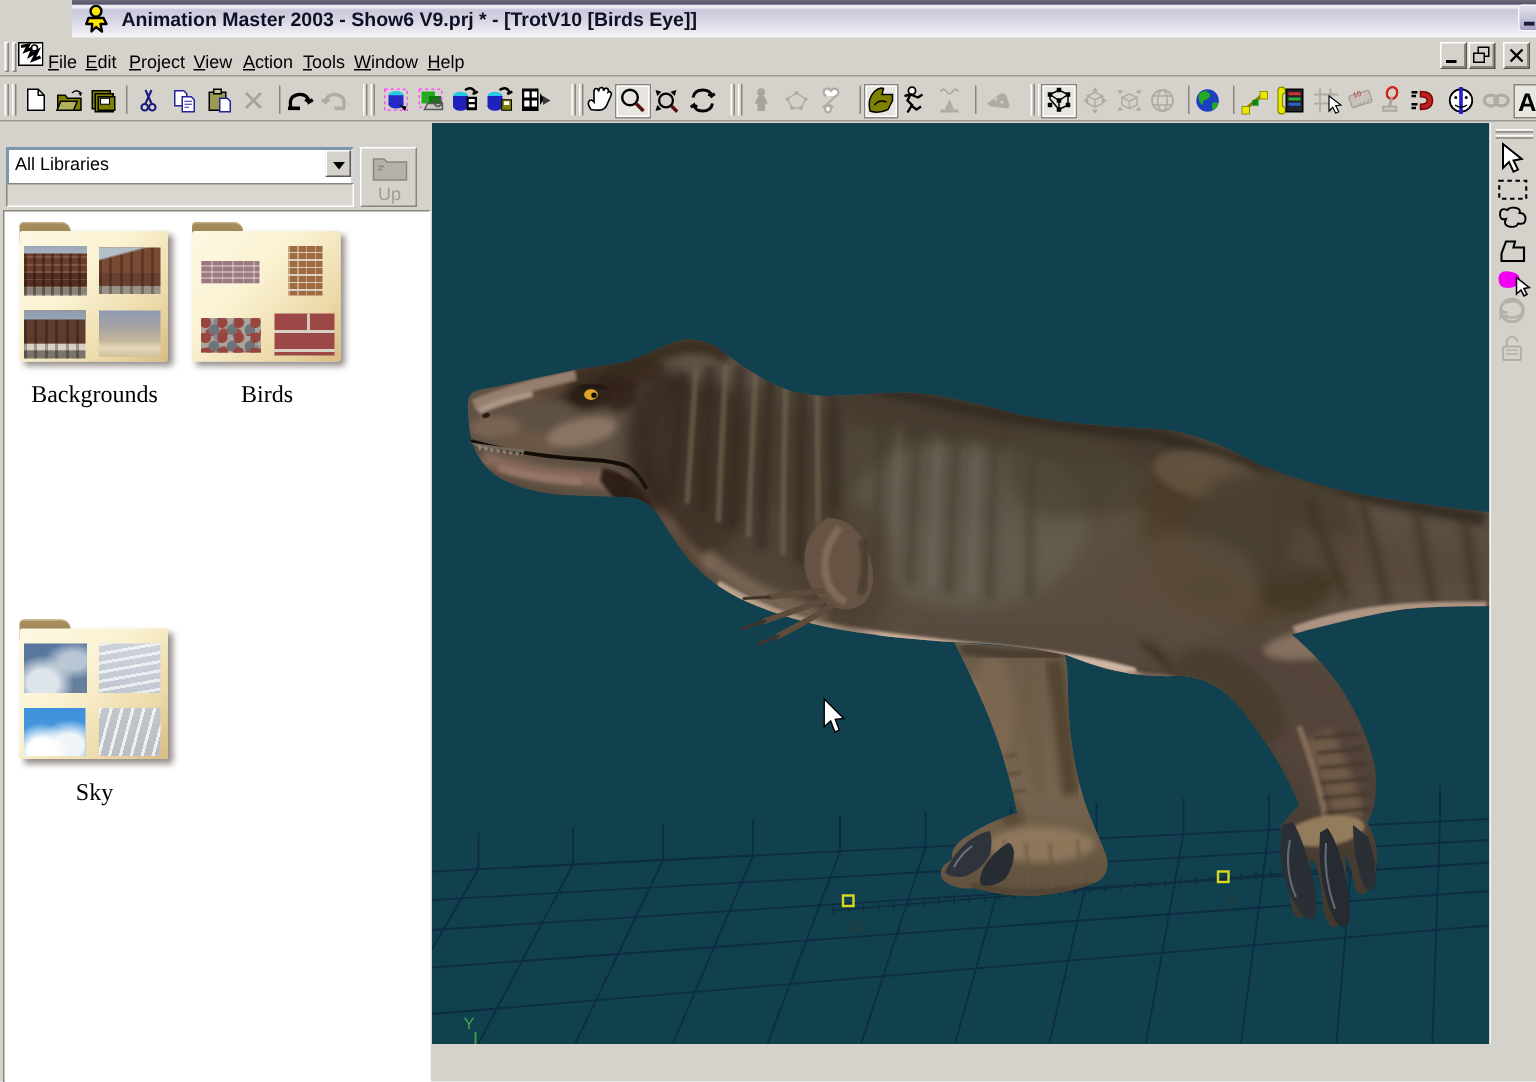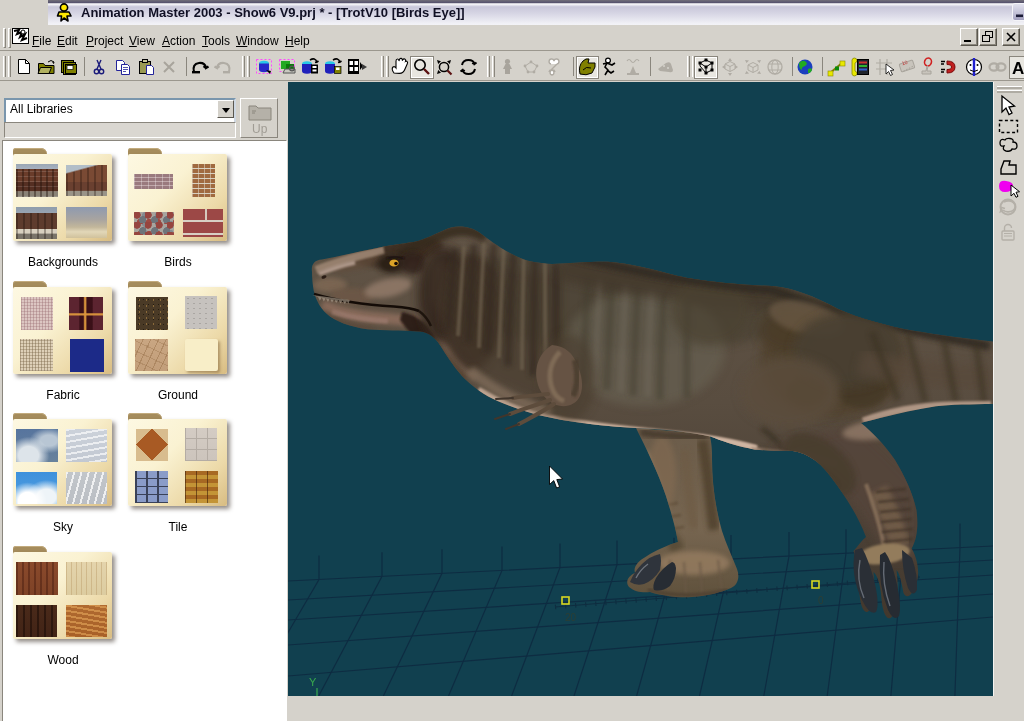--- a/index.html
+++ b/index.html
@@ -41,21 +41,21 @@
 #comboarrow:after { content:""; position:absolute; left:4px; top:7px; border:4px solid transparent; border-top:5px solid #000; }
 #libstrip2 { position:absolute; left:4px; top:40px; width:232px; height:16px; background:#dad7d1; border:1px solid; border-color:#8a867d #fff #fff #8a867d; }
 #upbtn { position:absolute; left:240px; top:16px; width:38px; height:40px; background:#d5d2cb; border-top:1px solid #fff; border-left:1px solid #fff; border-right:1px solid #8a867d; border-bottom:1px solid #8a867d; }
 #upbtn .uptxt { position:absolute; left:11px; top:23px; font-size:12px; color:#a09c94; }
 #liblist { position:absolute; left:2px; top:58px; width:285px; height:636px; background:#fff; border:1px solid; border-color:#8a867d #fff #fff #8a867d; }
 
 .folder { position:absolute; width:100px; height:93px; }
 .ftab { position:absolute; left:0px; top:0px; width:34px; height:14px; background:#a58c5c; border-radius:3px 6px 0 0; box-shadow:inset 0 1px 0 #c2ab7e; }
 .fbody { position:absolute; left:0px; top:6px; width:99px; height:87px; background:linear-gradient(135deg, #fdf8e2 0%, #faf2d2 40%, #ecd9a8 75%, #d8bc82 100%); border-radius:2px; box-shadow:3px 3px 4px rgba(60,50,40,0.55); }
 .thumb { position:absolute; }
-.flabel { position:absolute; width:100px; text-align:center; font-size:12px; color:#000; }
+.flabel { position:absolute; width:100px; text-align:center; font-size:16px; color:#000;font-family:Liberation Serif, serif; }
 
 #statusbar { position:absolute; left:0; top:696px; width:1024px; height:25px; background:#ece9d8; border-top:1px solid #fff; box-shadow:0 -1px 0 #9b978e; }
 #statusbar .done { position:absolute; left:20px; top:6px; font-size:12px; color:#000; }
 #statusbar .int { position:absolute; left:980px; top:6px; font-size:12px; color:#000; }
 .sbsep { position:absolute; top:3px; width:1px; height:18px; background:#c9c5b2; box-shadow:1px 0 0 #fff; }
 </style>
 </head>
 <body>
 <div id="root">
 
@@ -530,68 +530,32 @@
         <div class="folder" style="left:125px;top:7px">
           <div class="ftab"></div>
             <div class="fbody"></div>
           <div class="thumb" style="left:6px;top:26px;width:39px;height:15px;background-image:repeating-linear-gradient(90deg,rgba(255,255,255,.3) 0 1px,rgba(0,0,0,0) 1px 7px),repeating-linear-gradient(180deg,#9a7a7e 0 3px,#c0a8aa 3px 4px)"></div>
           <div class="thumb" style="left:64px;top:16px;width:23px;height:33px;background-image:repeating-linear-gradient(90deg,rgba(224,216,200,.55) 0 1px,rgba(0,0,0,0) 1px 6px),repeating-linear-gradient(180deg,#a06a40 0 4px,#d8d0c0 4px 5px)"></div>
           <div class="thumb" style="left:6px;top:64px;width:40px;height:23px;background-color:#a8a49e;background-image:radial-gradient(circle at 3px 3px,#96453f 3.4px,rgba(0,0,0,0) 4px),radial-gradient(circle at 9px 8px,#6e747a 3.6px,rgba(0,0,0,0) 4.2px),radial-gradient(circle at 6px 10px,#9e4a42 2.8px,rgba(0,0,0,0) 3.4px),radial-gradient(circle at 11px 3px,#848a90 2.6px,rgba(0,0,0,0) 3.2px);background-size:11px 10px,12px 11px,9px 12px,13px 9px"></div>
           <div class="thumb" style="left:55px;top:61px;width:40px;height:28px;background-image:linear-gradient(180deg,rgba(0,0,0,0) 0 2px,rgba(216,208,196,0) 2px),linear-gradient(90deg,rgba(0,0,0,0) 0 55%,rgba(216,208,196,.95) 55% 60%,rgba(0,0,0,0) 60%),repeating-linear-gradient(180deg,#9c4846 0 11px,#d8d0c4 11px 13px);background-size:100% 100%,100% 12px,100% 100%;background-repeat:repeat,no-repeat,repeat"></div>
           <div class="flabel" style="top:107px">Birds</div>
         </div>
 
-        <div class="folder" style="left:10px;top:139.5px">
-          <div class="ftab"></div>
-            <div class="fbody"></div>
-          <div class="thumb" style="left:8px;top:16px;width:32px;height:33px;background-image:repeating-linear-gradient(90deg,rgba(150,105,110,.38) 0 1px,rgba(0,0,0,0) 1px 3px),repeating-linear-gradient(0deg,rgba(150,105,110,.3) 0 1px,rgba(0,0,0,0) 1px 3px),linear-gradient(#dcc6c2,#dcc6c2)"></div>
-          <div class="thumb" style="left:56px;top:16px;width:34px;height:33px;background-image:linear-gradient(90deg,rgba(0,0,0,0) 42%,rgba(220,150,60,.95) 46% 49%,rgba(0,0,0,0) 53%),linear-gradient(0deg,rgba(0,0,0,0) 42%,rgba(220,150,60,.95) 46% 49%,rgba(0,0,0,0) 53%),linear-gradient(90deg,#5c2430 0 28%,#3a1018 32% 68%,#5c2430 72%),linear-gradient(#4a1620,#4a1620)"></div>
-          <div class="thumb" style="left:7px;top:58px;width:33px;height:32px;background-image:repeating-linear-gradient(90deg,rgba(120,100,70,.45) 0 1px,rgba(0,0,0,0) 1px 3px),repeating-linear-gradient(0deg,rgba(120,100,70,.35) 0 1px,rgba(0,0,0,0) 1px 3px),linear-gradient(#ded0b8,#ded0b8)"></div>
-          <div class="thumb" style="left:57px;top:58px;width:34px;height:33px;background-color:#1c2a88;background-image:radial-gradient(circle,rgba(120,140,220,.55) 0 14%,rgba(0,0,0,0) 16%);background-size:4px 4px"></div>
-          <div class="flabel" style="top:107px">Fabric</div>
-        </div>
-
-        <div class="folder" style="left:125px;top:139.5px">
-          <div class="ftab"></div>
-            <div class="fbody"></div>
-          <div class="thumb" style="left:8px;top:16px;width:32px;height:33px;background-color:#4a3a26;background-image:radial-gradient(circle,#8a6a3a 0 18%,rgba(0,0,0,0) 20%),radial-gradient(circle,#241c10 0 16%,rgba(0,0,0,0) 18%);background-size:7px 6px,5px 5px"></div>
-          <div class="thumb" style="left:57px;top:15px;width:32px;height:33px;background-color:#c6c2be;background-image:radial-gradient(circle,#9a9694 0 18%,rgba(0,0,0,0) 20%),radial-gradient(circle,#aaa6a2 0 16%,rgba(0,0,0,0) 18%);background-size:4px 4px,6px 5px"></div>
-          <div class="thumb" style="left:7px;top:58px;width:33px;height:32px;background-image:repeating-linear-gradient(115deg,rgba(140,100,60,.4) 0 1px,rgba(0,0,0,0) 1px 7px),repeating-linear-gradient(25deg,rgba(140,100,60,.3) 0 1px,rgba(0,0,0,0) 1px 9px),linear-gradient(#c9a682,#c29e7a)"></div>
-          <div class="thumb" style="left:57px;top:58px;width:33px;height:32px;background:#f8eec8;box-shadow:2px 2px 3px rgba(120,90,50,.5);border-radius:2px"></div>
-          <div class="flabel" style="top:107px">Ground</div>
-        </div>
+
 
         <div class="folder" style="left:10px;top:272px">
           <div class="ftab"></div>
             <div class="fbody"></div>
           <div class="thumb" style="left:3px;top:16px;width:42px;height:33px;background-image:radial-gradient(ellipse at 30% 80%,#dde4ea 0 24%,rgba(221,228,234,0) 50%),radial-gradient(ellipse at 78% 35%,#b8c6d4 0 18%,rgba(184,198,212,0) 42%),linear-gradient(170deg,#56749e,#68829c)"></div>
           <div class="thumb" style="left:53px;top:16px;width:41px;height:33px;background-image:repeating-linear-gradient(170deg,rgba(255,255,255,.65) 0 2px,rgba(0,0,0,0) 2px 6px),linear-gradient(#ccd2da,#c2c8d2)"></div>
           <div class="thumb" style="left:3px;top:59px;width:41px;height:32px;background-image:radial-gradient(ellipse at 28% 92%,#ffffff 0 22%,rgba(255,255,255,0) 46%),radial-gradient(ellipse at 74% 78%,#eef4f8 0 22%,rgba(238,244,248,0) 48%),linear-gradient(#3d90dc,#54a0e0)"></div>
           <div class="thumb" style="left:53px;top:59px;width:41px;height:32px;background-image:repeating-linear-gradient(105deg,rgba(255,255,255,.75) 0 2px,rgba(0,0,0,0) 2px 7px),linear-gradient(#c2c6ca,#babec4)"></div>
           <div class="flabel" style="top:107px">Sky</div>
         </div>
 
-        <div class="folder" style="left:125px;top:272px">
-          <div class="ftab"></div>
-            <div class="fbody"></div>
-          <div class="thumb" style="left:8px;top:16px;width:32px;height:32px;background-image:linear-gradient(45deg,#d8bc8e 0 25%,rgba(0,0,0,0) 25% 75%,#d8bc8e 75%),linear-gradient(135deg,#d8bc8e 0 25%,#a85a24 25% 75%,#d8bc8e 75%)"></div>
-          <div class="thumb" style="left:57px;top:15px;width:32px;height:33px;background-image:repeating-linear-gradient(90deg,#b4aca4 0 1px,rgba(0,0,0,0) 1px 11px),repeating-linear-gradient(0deg,#b4aca4 0 1px,rgba(0,0,0,0) 1px 11px),linear-gradient(#d4ccc4,#ccc4bc)"></div>
-          <div class="thumb" style="left:7px;top:58px;width:33px;height:32px;background-image:repeating-linear-gradient(90deg,#3a4258 0 1.5px,rgba(0,0,0,0) 1.5px 11px),repeating-linear-gradient(0deg,#3a4258 0 1.5px,rgba(0,0,0,0) 1.5px 8px),linear-gradient(#8a9cc8,#8a9cc8)"></div>
-          <div class="thumb" style="left:57px;top:58px;width:33px;height:32px;background-image:repeating-linear-gradient(90deg,rgba(60,30,10,.6) 0 1px,rgba(0,0,0,0) 1px 11px),repeating-linear-gradient(0deg,rgba(200,160,60,.7) 0 4px,rgba(150,90,30,.5) 4px 8px),linear-gradient(#b87828,#b87828)"></div>
-          <div class="flabel" style="top:107px">Tile</div>
-        </div>
-
-        <div class="folder" style="left:10px;top:404.5px">
-          <div class="ftab"></div>
-            <div class="fbody"></div>
-          <div class="thumb" style="left:3px;top:16px;width:42px;height:33px;background-image:repeating-linear-gradient(90deg,rgba(60,20,10,.4) 0 2px,rgba(0,0,0,0) 2px 6px),linear-gradient(#8a4a2c,#7e4226)"></div>
-          <div class="thumb" style="left:53px;top:16px;width:41px;height:33px;background-image:repeating-linear-gradient(90deg,rgba(190,160,110,.5) 0 1px,rgba(0,0,0,0) 1px 5px),linear-gradient(#e4d4ac,#dccca0)"></div>
-          <div class="thumb" style="left:3px;top:59px;width:41px;height:32px;background-image:repeating-linear-gradient(90deg,rgba(20,8,4,.5) 0 2px,rgba(0,0,0,0) 2px 7px),linear-gradient(#4a2a1a,#422416)"></div>
-          <div class="thumb" style="left:53px;top:59px;width:41px;height:32px;background-image:repeating-linear-gradient(10deg,rgba(240,180,100,.5) 0 2px,rgba(0,0,0,0) 2px 5px),linear-gradient(#b06a30,#a86028)"></div>
-          <div class="flabel" style="top:107px">Wood</div>
-        </div>
+
 
       </div>
     </div>
   </div>
 
 
 </div>
 
 </body></html>

